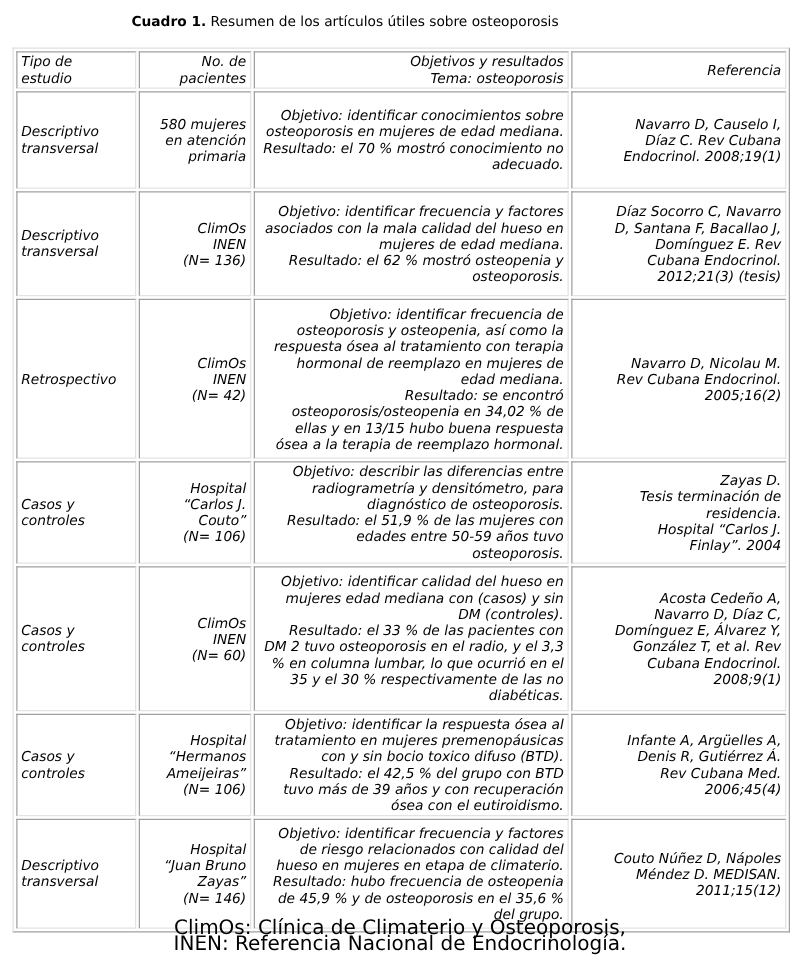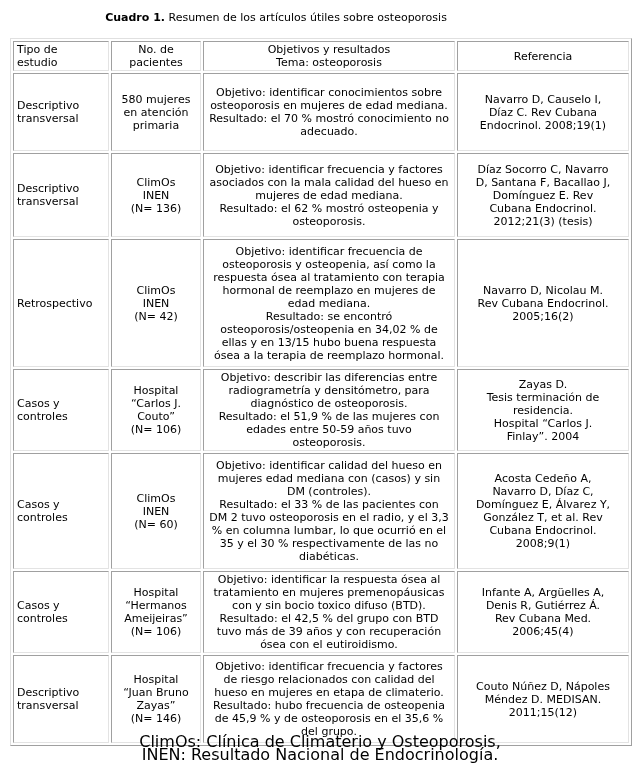--- a/index.html
+++ b/index.html
@@ -34,33 +34,34 @@
     }
     table.summary {
       width: 622px;
       border-collapse: separate;
       border-spacing: 2px;
       border-top: 1px solid #e0e0e0;
       border-left: 1px solid #e0e0e0;
       border-right: 1px solid #a0a0a0;
       border-bottom: 1px solid #a0a0a0;
       table-layout: fixed;
+      font-style: italic;
     }
     table.summary td {
       border-top: 1px solid #a0a0a0;
       border-left: 1px solid #a0a0a0;
       border-right: 1px solid #e3e3e3;
       border-bottom: 1px solid #e3e3e3;
       padding: 0 3px;
       font-size: 11px;
       line-height: 13px;
       vertical-align: middle;
     }
     td.c1 { text-align: left; padding-left: 5px; }
-    td.c2, td.c3, td.c4 { text-align: center; }
+    td.c2, td.c3, td.c4 { text-align: right; }
     .hdr td { vertical-align: top; height: 28px; }
     .line { display: block; white-space: nowrap; }
     .footnote {
       position: absolute;
       top: 735px;
       left: 0;
       width: 640px;
       text-align: center;
       font-size: 16px;
       line-height: 13px;
@@ -278,14 +279,14 @@
             <span class="line">Méndez D. MEDISAN.</span>
             <span class="line">2011;15(12)</span>
           </td>
         </tr>
       </tbody>
   </table>
 </div>
 
 <div class="footnote">
   <span class="line">ClimOs: Clínica de Climaterio y Osteoporosis,</span>
-  <span class="line">INEN: Resultado Nacional de Endocrinología.</span>
+  <span class="line">INEN: Referencia Nacional de Endocrinología.</span>
 </div>
 
 </body></html>

